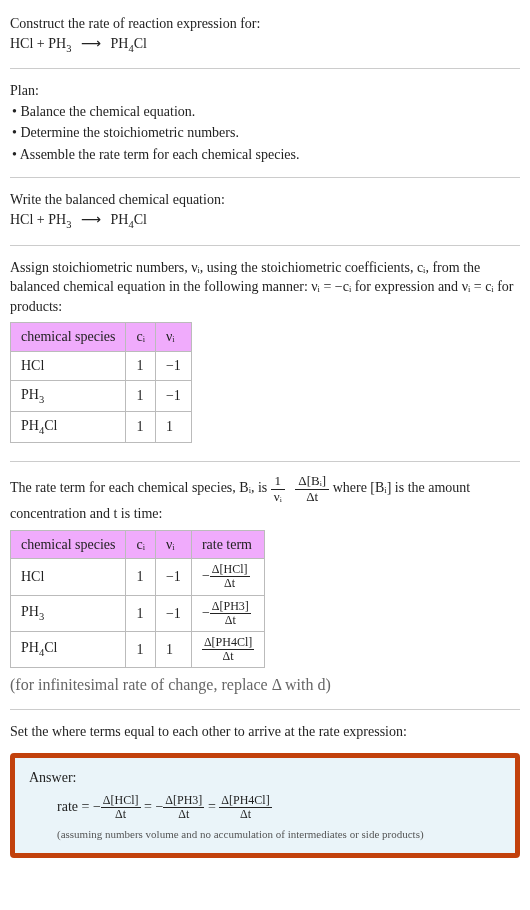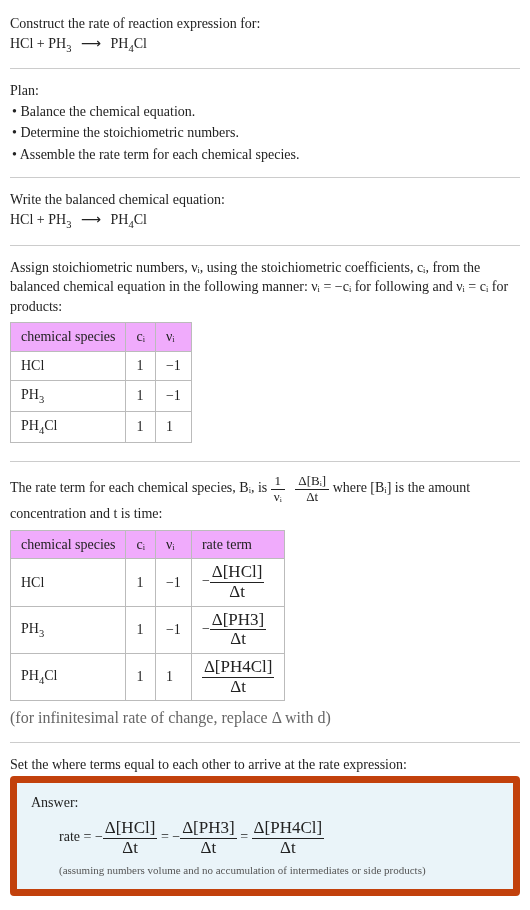--- a/index.html
+++ b/index.html
@@ -11,24 +11,24 @@
 .arrow { display: inline-block; padding: 0 6px; }
 .plan-list { padding-left: 2px; }
 .plan-item { padding: 1px 0; }
 table.data { border-collapse: collapse; margin: 6px 0; }
 table.data th, table.data td { border: 1px solid #bbb; padding: 4px 10px; text-align: left; font-weight: normal; font-size: 14px; }
 table.data th { background: #f0abfc; }
 .center { text-align: center; }
 .frac { display: inline-block; vertical-align: middle; text-align: center; font-size: 13px; }
 .frac .num { display: block; border-bottom: 1px solid #222; padding: 0 3px; line-height: 1.1; }
 .frac .den { display: block; padding: 0 3px; line-height: 1.1; }
-.small-frac { font-size: 17px; }
+.small-frac { font-size: 12px; }
 .small-frac .num, .small-frac .den { padding: 0 2px; }
 .footnote { font-size: 16px; color: #666; margin-top: 4px; }
-.answer-box { background: #eaf4f9; border: 7px solid #c2410c; border-radius: 4px; padding: 10px 14px; margin-top: 2px; }
+.answer-box { background: #eaf4f9; border: 5px solid #c2410c; border-radius: 4px; padding: 10px 14px; margin-top: 12px; }
 .answer-label { margin-bottom: 6px; }
 .answer-note { font-size: 11px; color: #555; margin-top: 6px; }
 .indent { padding-left: 28px; }
 .ital { }
 </style>
 </head>
 <body>
 
 <div class="section">
   <div>Construct the rate of reaction expression for:</div>
@@ -58,21 +58,21 @@
     <span>HCl</span> + <span>PH<span class="sub">3</span></span>
     <span class="arrow">⟶</span>
     <span>PH<span class="sub">4</span>Cl</span>
   </div>
 </div>
 
 <hr>
 
 <div class="section">
   <div>
-    <span>Assign stoichiometric numbers, </span><span class="ital">νᵢ</span><span>, using the stoichiometric coefficients, </span><span class="ital">cᵢ</span><span>, from the balanced chemical equation in the following manner: </span><span class="ital">νᵢ = −cᵢ</span><span> for following and </span><span class="ital">νᵢ = cᵢ</span><span> for products:</span>
+    <span>Assign stoichiometric numbers, </span><span class="ital">νᵢ</span><span>, using the stoichiometric coefficients, </span><span class="ital">cᵢ</span><span>, from the balanced chemical equation in the following manner: </span><span class="ital">νᵢ = −cᵢ</span><span> for expression and </span><span class="ital">νᵢ = cᵢ</span><span> for products:</span>
   </div>
   <table class="data">
     <tbody>
         <tr>
       <th>chemical species</th>
       <th class="center ital">cᵢ</th>
       <th class="center ital">νᵢ</th>
     </tr>
     <tr>
       <td>HCl</td>

